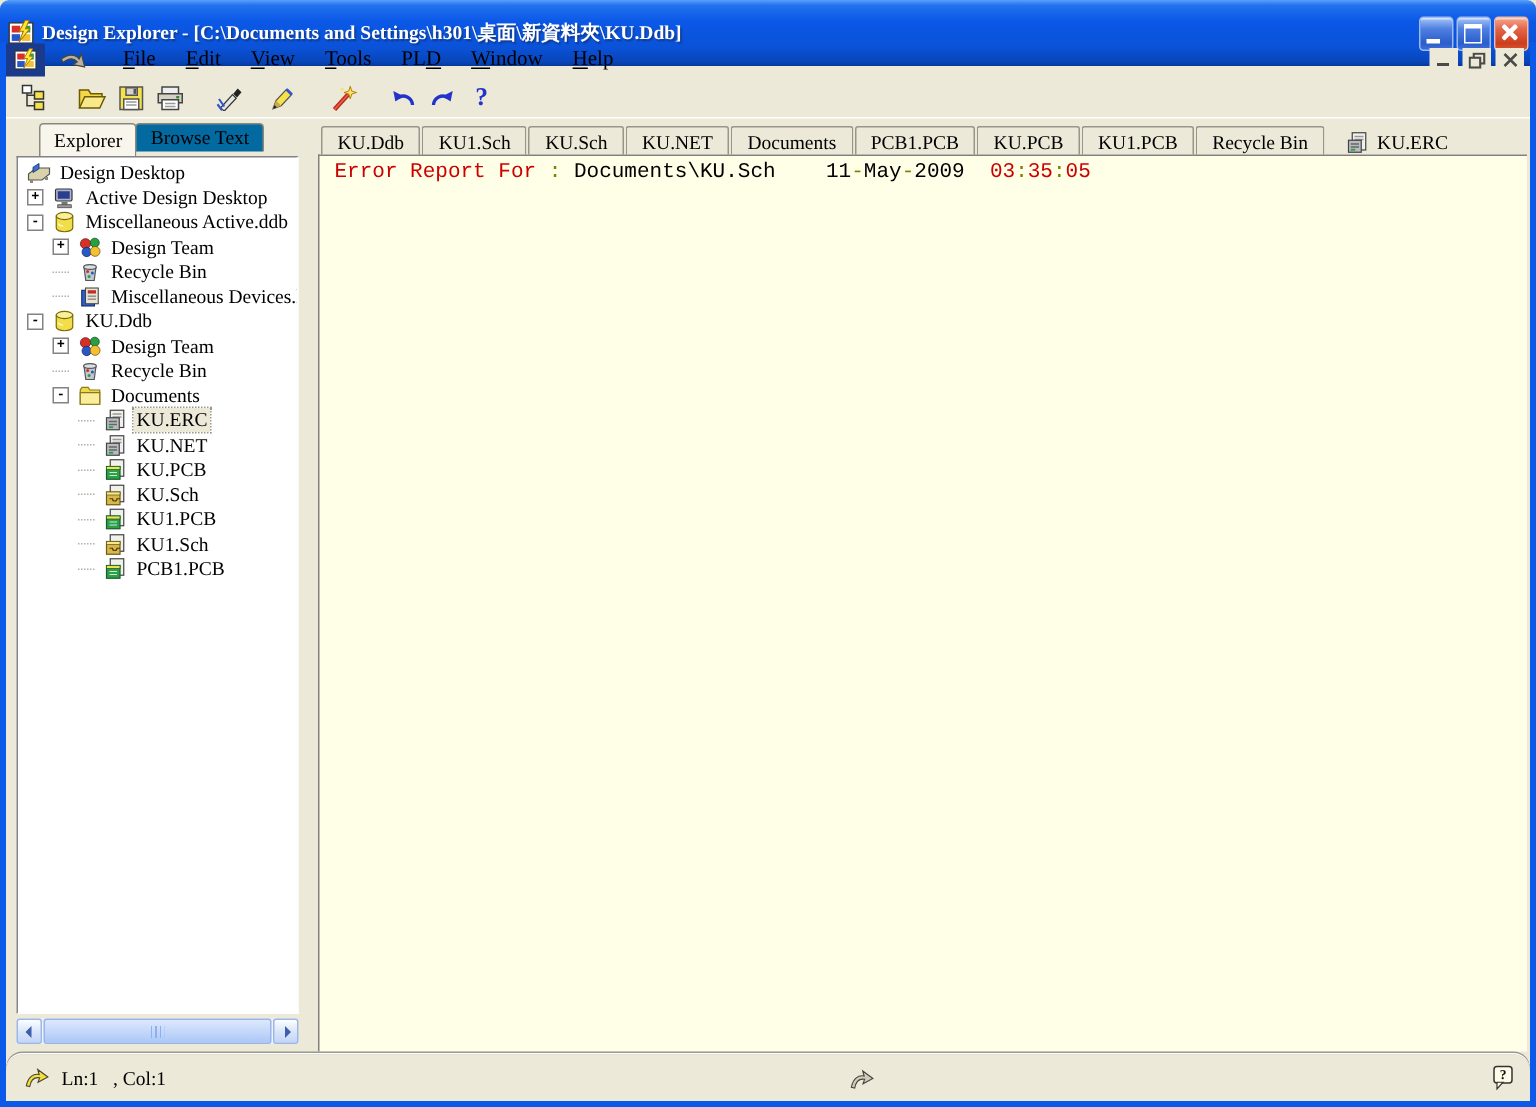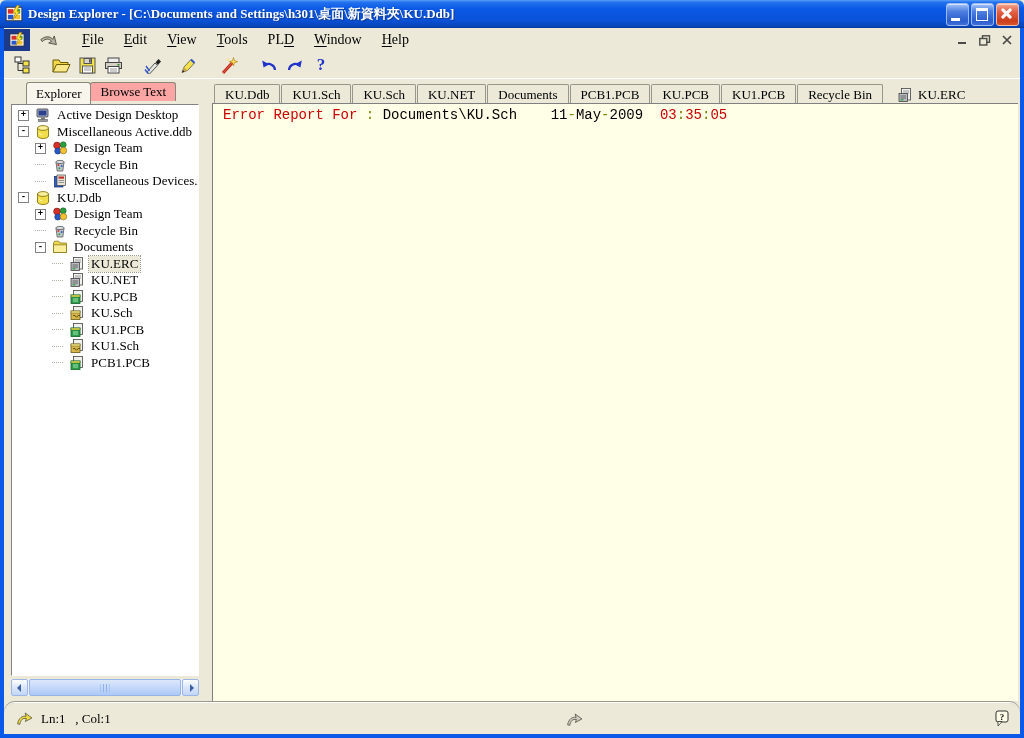--- a/index.html
+++ b/index.html
@@ -1,20 +1,20 @@
 <!DOCTYPE html>
 <html><head>
 <meta charset="utf-8">
 <style>
   html,body{margin:0;padding:0;background:#3a6ea5;}
   .window{position:relative;width:1024px;height:738px;background:#ECE9D8;overflow:hidden;
           font-family:"Liberation Serif","DejaVu Serif",serif;color:#000;}
 
   
-  .titlebar{position:absolute;left:0;top:0;width:100%;height:28px;box-sizing:border-box;
+  .titlebar{position:absolute;left:0;top:0;width:100%;height:44px;box-sizing:border-box;
     background:linear-gradient(180deg,#5AA0F8 0%,#2372EE 8%,#0B58E6 32%,#0A52D8 72%,#0845B8 94%,#06399A 100%);
     border-radius:6px 6px 0 0;display:flex;align-items:center;padding:0 5px;}
   .title-text{color:#fff;font-weight:bold;font-size:13px;margin-left:5px;flex:1;
     white-space:nowrap;overflow:hidden;text-shadow:1px 1px 1px #123a8a;}
   .tb-btn{width:21px;height:21px;border-radius:3px;margin-left:2px;position:relative;flex:none;
     border:1px solid #9DBBF2;background:linear-gradient(180deg,#A5C4F8 0%,#4E7FE0 35%,#2B5DCC 80%,#3E6ED8 100%);
     box-shadow:inset 0 1px 0 rgba(255,255,255,.55);}
   .tb-btn.close{border-color:#F2BCA4;
     background:linear-gradient(180deg,#F5A890 0%,#E36449 35%,#CC3E1D 80%,#D8542E 100%);}
   .g-min{position:absolute;left:4px;bottom:4px;width:9px;height:3px;background:#fff;}
@@ -40,21 +40,21 @@
   
   .toolbar{position:absolute;left:4px;right:4px;top:52px;height:26px;display:flex;align-items:center;padding-left:6px;}
   .tool{width:26px;height:24px;display:flex;align-items:center;justify-content:center;flex:none;}
   .tgap1{width:12px;} .tgap2{width:14px;} .tgap3{width:8px;} .tgap4{width:16px;}
   .help-glyph{color:#2233CC;font-weight:bold;font-size:17px;font-family:"Liberation Serif",serif;}
 
   
   .tabrow{position:absolute;left:4px;right:4px;top:78px;height:25px;display:flex;align-items:flex-end;
           border-top:1px solid #fff;}
   .panel-tabs{display:flex;width:202px;box-sizing:border-box;padding-left:22px;flex:none;}
-  .ptab{height:18px;line-height:18px;padding:0 9px;font-size:13px;background:#fca5a5;
+  .ptab{height:18px;line-height:18px;padding:0 9px;font-size:13px;background:#0369a1;
         border:1px solid #8A887A;border-bottom:none;border-radius:3px 3px 0 0;margin-right:-1px;}
   .ptab.active{height:21px;line-height:21px;background:#F7F5EC;position:relative;z-index:2;}
   .document-tabs{display:flex;margin-left:8px;}
   .dtab{height:19px;display:flex;align-items:center;padding:0 10px;font-size:13px;background:#ECE9D8;
         border:1px solid #98968A;border-bottom:none;border-radius:2px 2px 0 0;margin-right:1px;white-space:nowrap;}
   .dtab.active{border-color:transparent;background:#ECE9D8;padding:0 12px;}
   .dtab .tabicon{width:16px;height:16px;margin-right:5px;}
 
   
   .tree-box{position:absolute;left:11px;top:104px;width:188px;height:572px;background:#fff;box-sizing:border-box;
@@ -355,20 +355,26 @@
             <use href="#sym-doc-txt"></use>
           </svg>
           <span>KU.ERC</span>
         </div>
       </div>
   </div>
 
   <div class="tree-box">
     <div>
         <div class="trow" style="padding-left: 6px;">
+          <svg class="ticon">
+            <use href="#sym-desktop"></use>
+          </svg>
+          <span class="tlabel">Design Desktop</span>
+        </div>
+        <div class="trow" style="padding-left: 6px;">
           <span class="expander">+</span>
           <svg class="ticon">
             <use href="#sym-stations"></use>
           </svg>
           <span class="tlabel">Active Design Desktop</span>
         </div>
         <div class="trow" style="padding-left: 6px;">
           <span class="expander">-</span>
           <svg class="ticon">
             <use href="#sym-ddb"></use>

